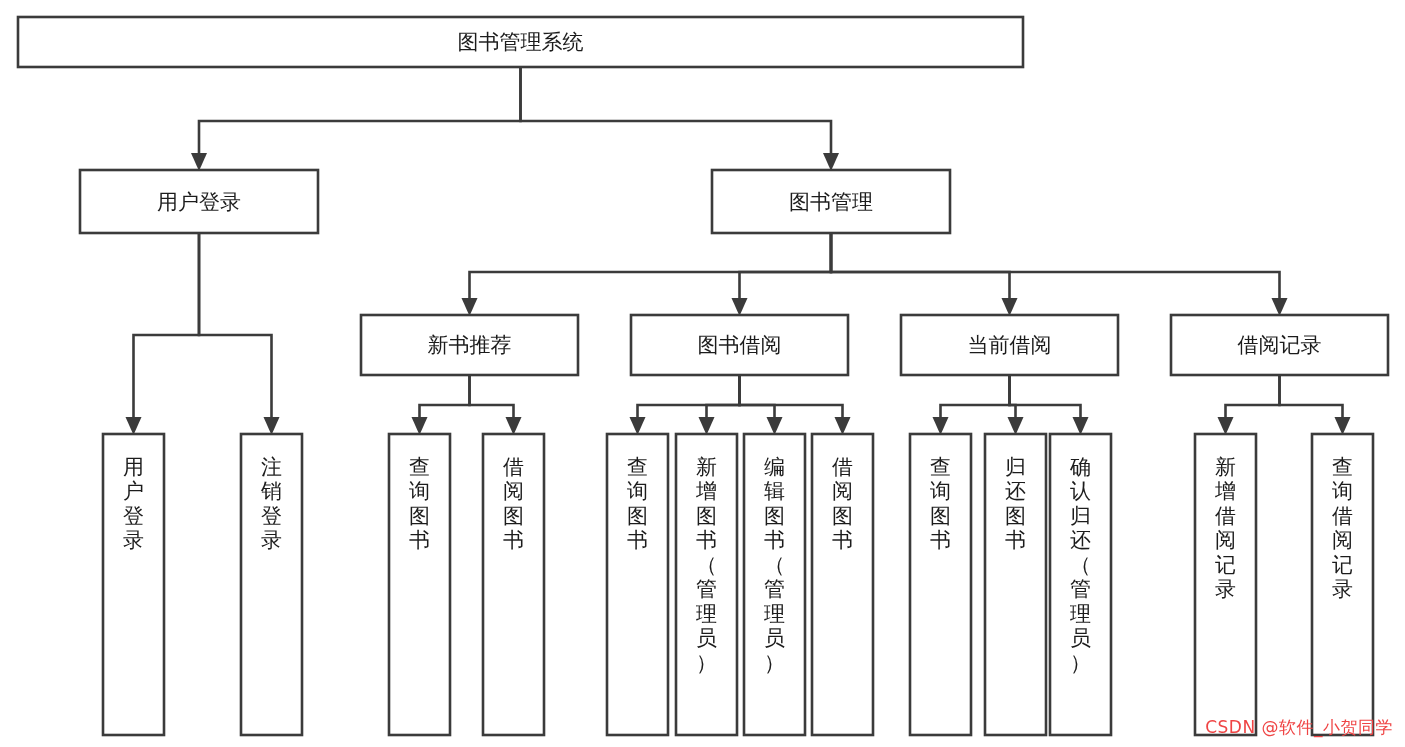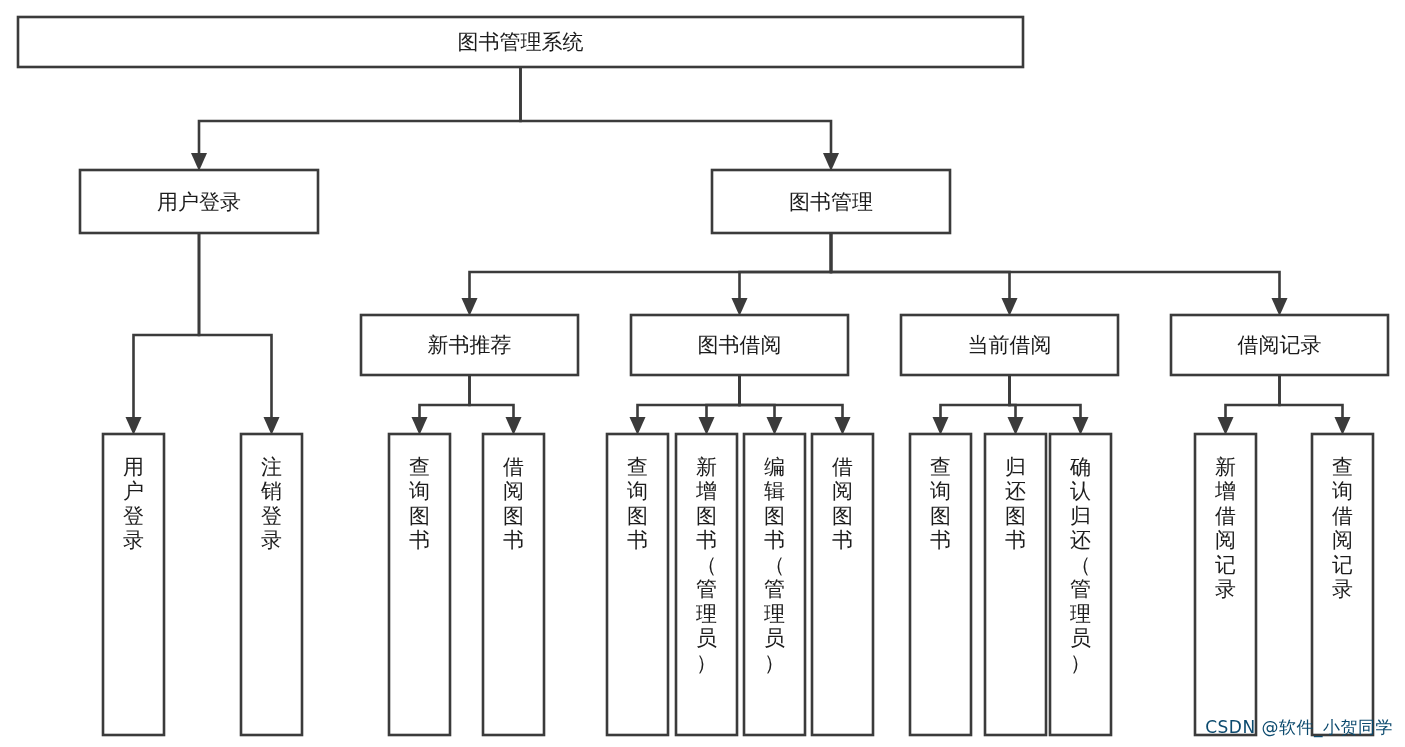--- a/index.html
+++ b/index.html
@@ -47,21 +47,21 @@
   .node-label-v {
     fill: #1c1c1c;
     font-family: "DejaVu Sans", "Liberation Sans", sans-serif;
     font-size: 21px;
     text-anchor: middle;
   }
   .watermark {
     position: absolute;
     right: 12px;
     bottom: 8px;
-    color: #0c4a6e;
+    color: #ef4444;
     font-size: 17px;
     font-family: "DejaVu Sans", "Liberation Sans", sans-serif;
     letter-spacing: 0.5px;
     white-space: nowrap;
     user-select: none;
   }
 </style>
 </head>
 <body>
 

